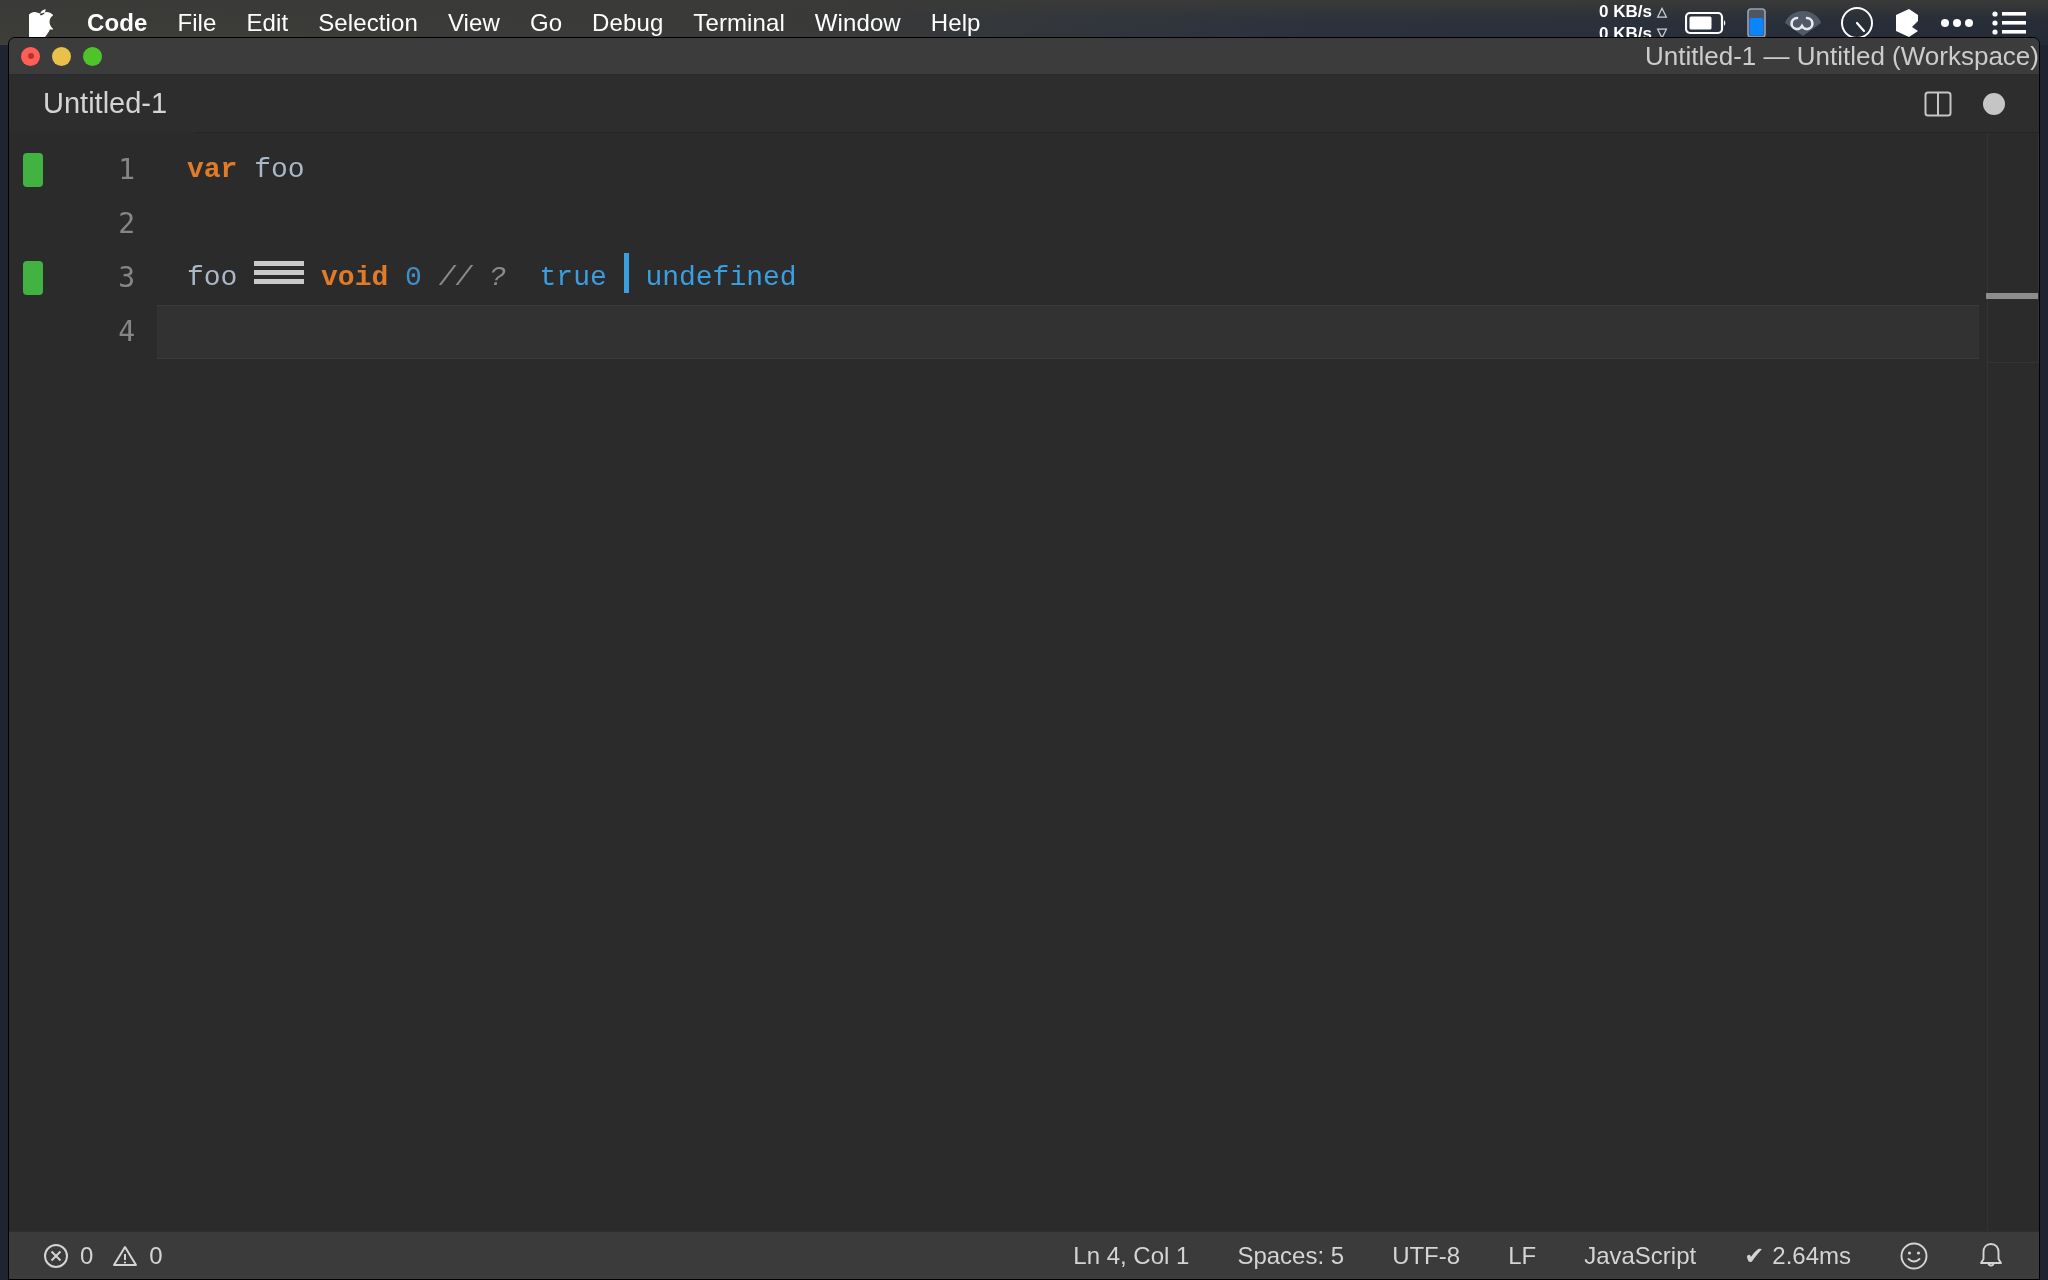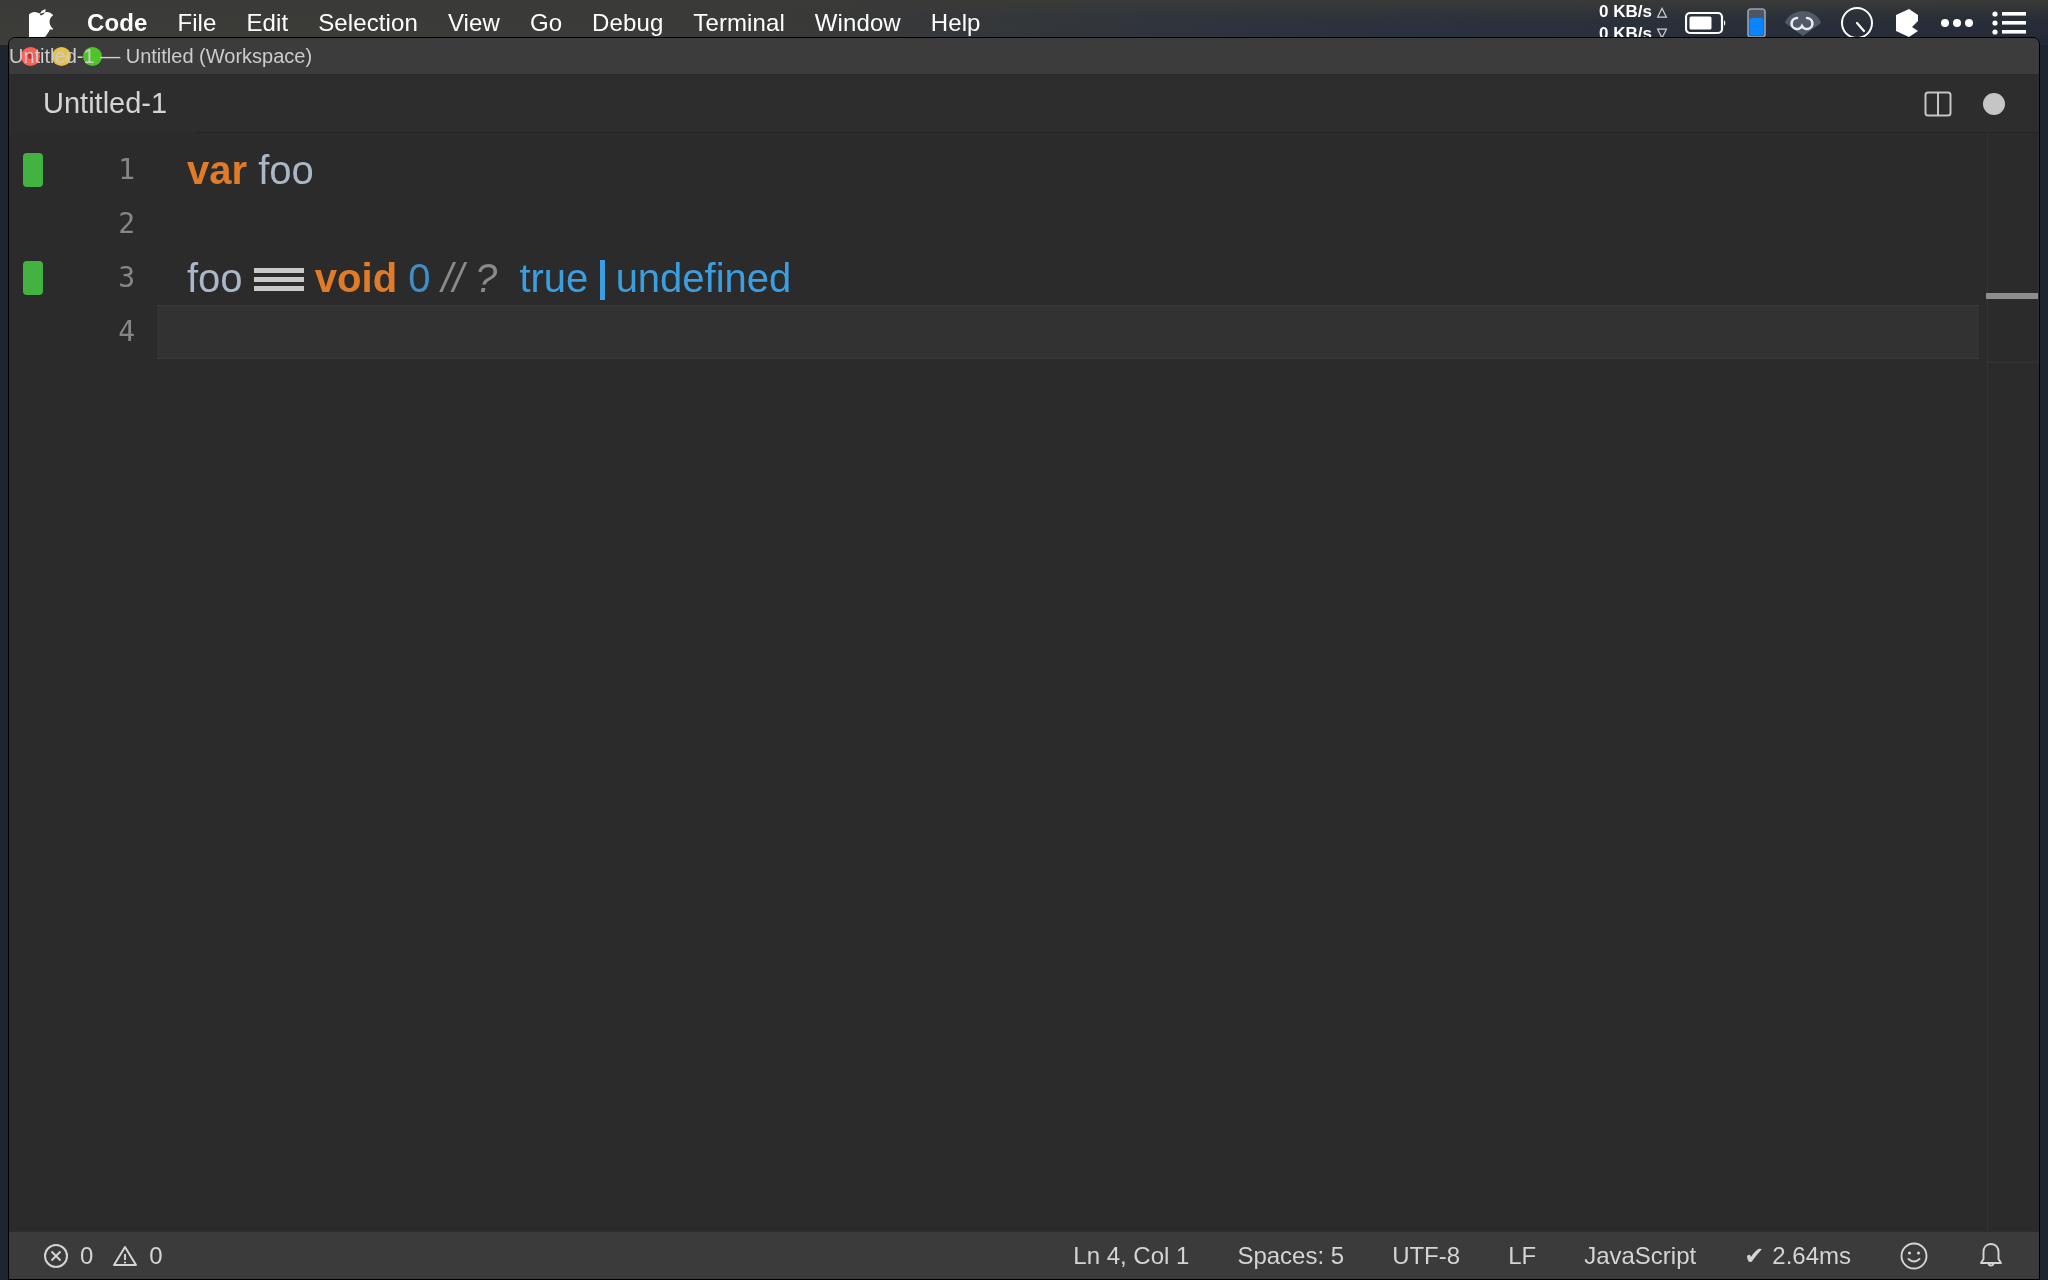--- a/index.html
+++ b/index.html
@@ -54,22 +54,22 @@
   .traffic{ display:flex; gap:12px; margin-left:12px; }
   .dot{ width:19px; height:19px; border-radius:50%; position:relative; }
   .dot.red{ background:#ff5f57; }
   .dot.red:after{
     content:""; position:absolute; width:6px;height:6px;border-radius:50%;
     background:#b2352c; left:6.5px; top:6.5px;
   }
   .dot.yellow{ background:#e8c14a; }
   .dot.green{ background:#4fc42a; }
   .titlebar-title{
-    position:absolute; left:0; right:0; text-align:left;
-    font-size:20px; color:#cccccc; pointer-events:none;
+    position:absolute; left:0; right:0; text-align:right;
+    font-size:26px; color:#cccccc; pointer-events:none;
   }
 
   
   .tabrow{
     height:58px; min-height:58px; background:#2d2d2d;
     display:flex; align-items:center; border-bottom:1px solid #252526;
   }
   .tab{
     height:58px; display:flex; align-items:center; padding:0 28px 0 34px;
     background:#2d2d2d; color:#d4d4d4; font-size:29px;
@@ -97,22 +97,22 @@
     width:110px; min-width:110px; background:#2b2b2b;
     display:flex; flex-direction:column; padding-top:10px;
   }
   .lineno{
     height:54px; line-height:54px; text-align:right; padding-right:22px;
     color:#868686; font-size:28px;
     font-family:"DejaVu Sans Mono","Liberation Mono",monospace;
   }
   .code{
     flex:1; padding-top:10px; position:relative;
-    font-family:Liberation Sans, sans-serif;
-    font-size:40px;
+    font-family:Liberation Mono, monospace;
+    font-size:28px;
   }
   .codeline{
     height:54px; line-height:54px; padding-left:30px; white-space:pre;
   }
   .codeline.active{
     background:#323232; border-top:1px solid #3a3a3a; border-bottom:1px solid #3a3a3a;
     margin-right:60px;
   }
   .kw{ color:#e07b29; font-weight:bold; }
   .ident{ color:#a9b7c6; }

